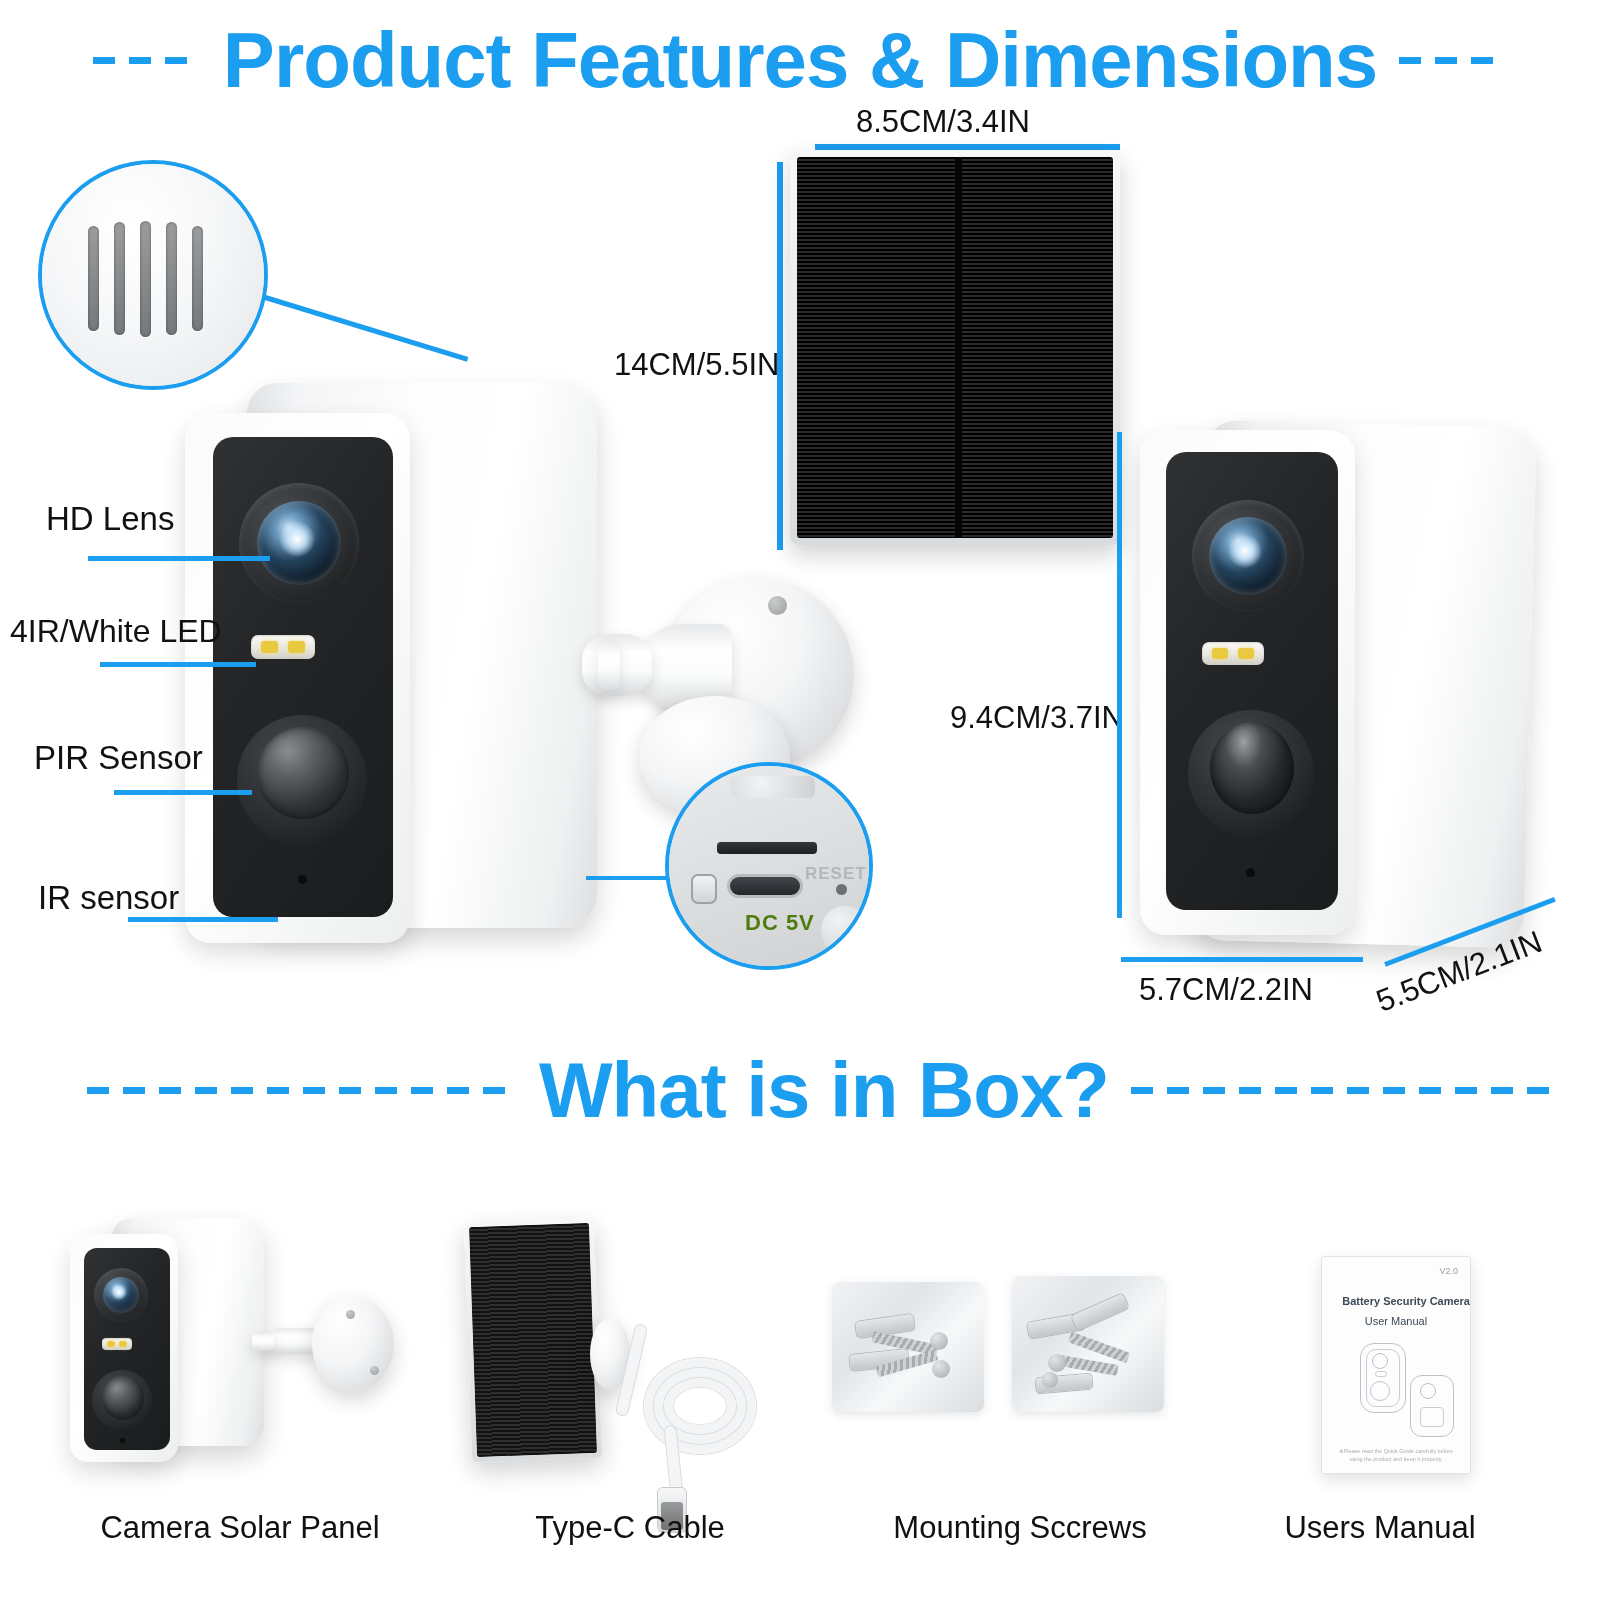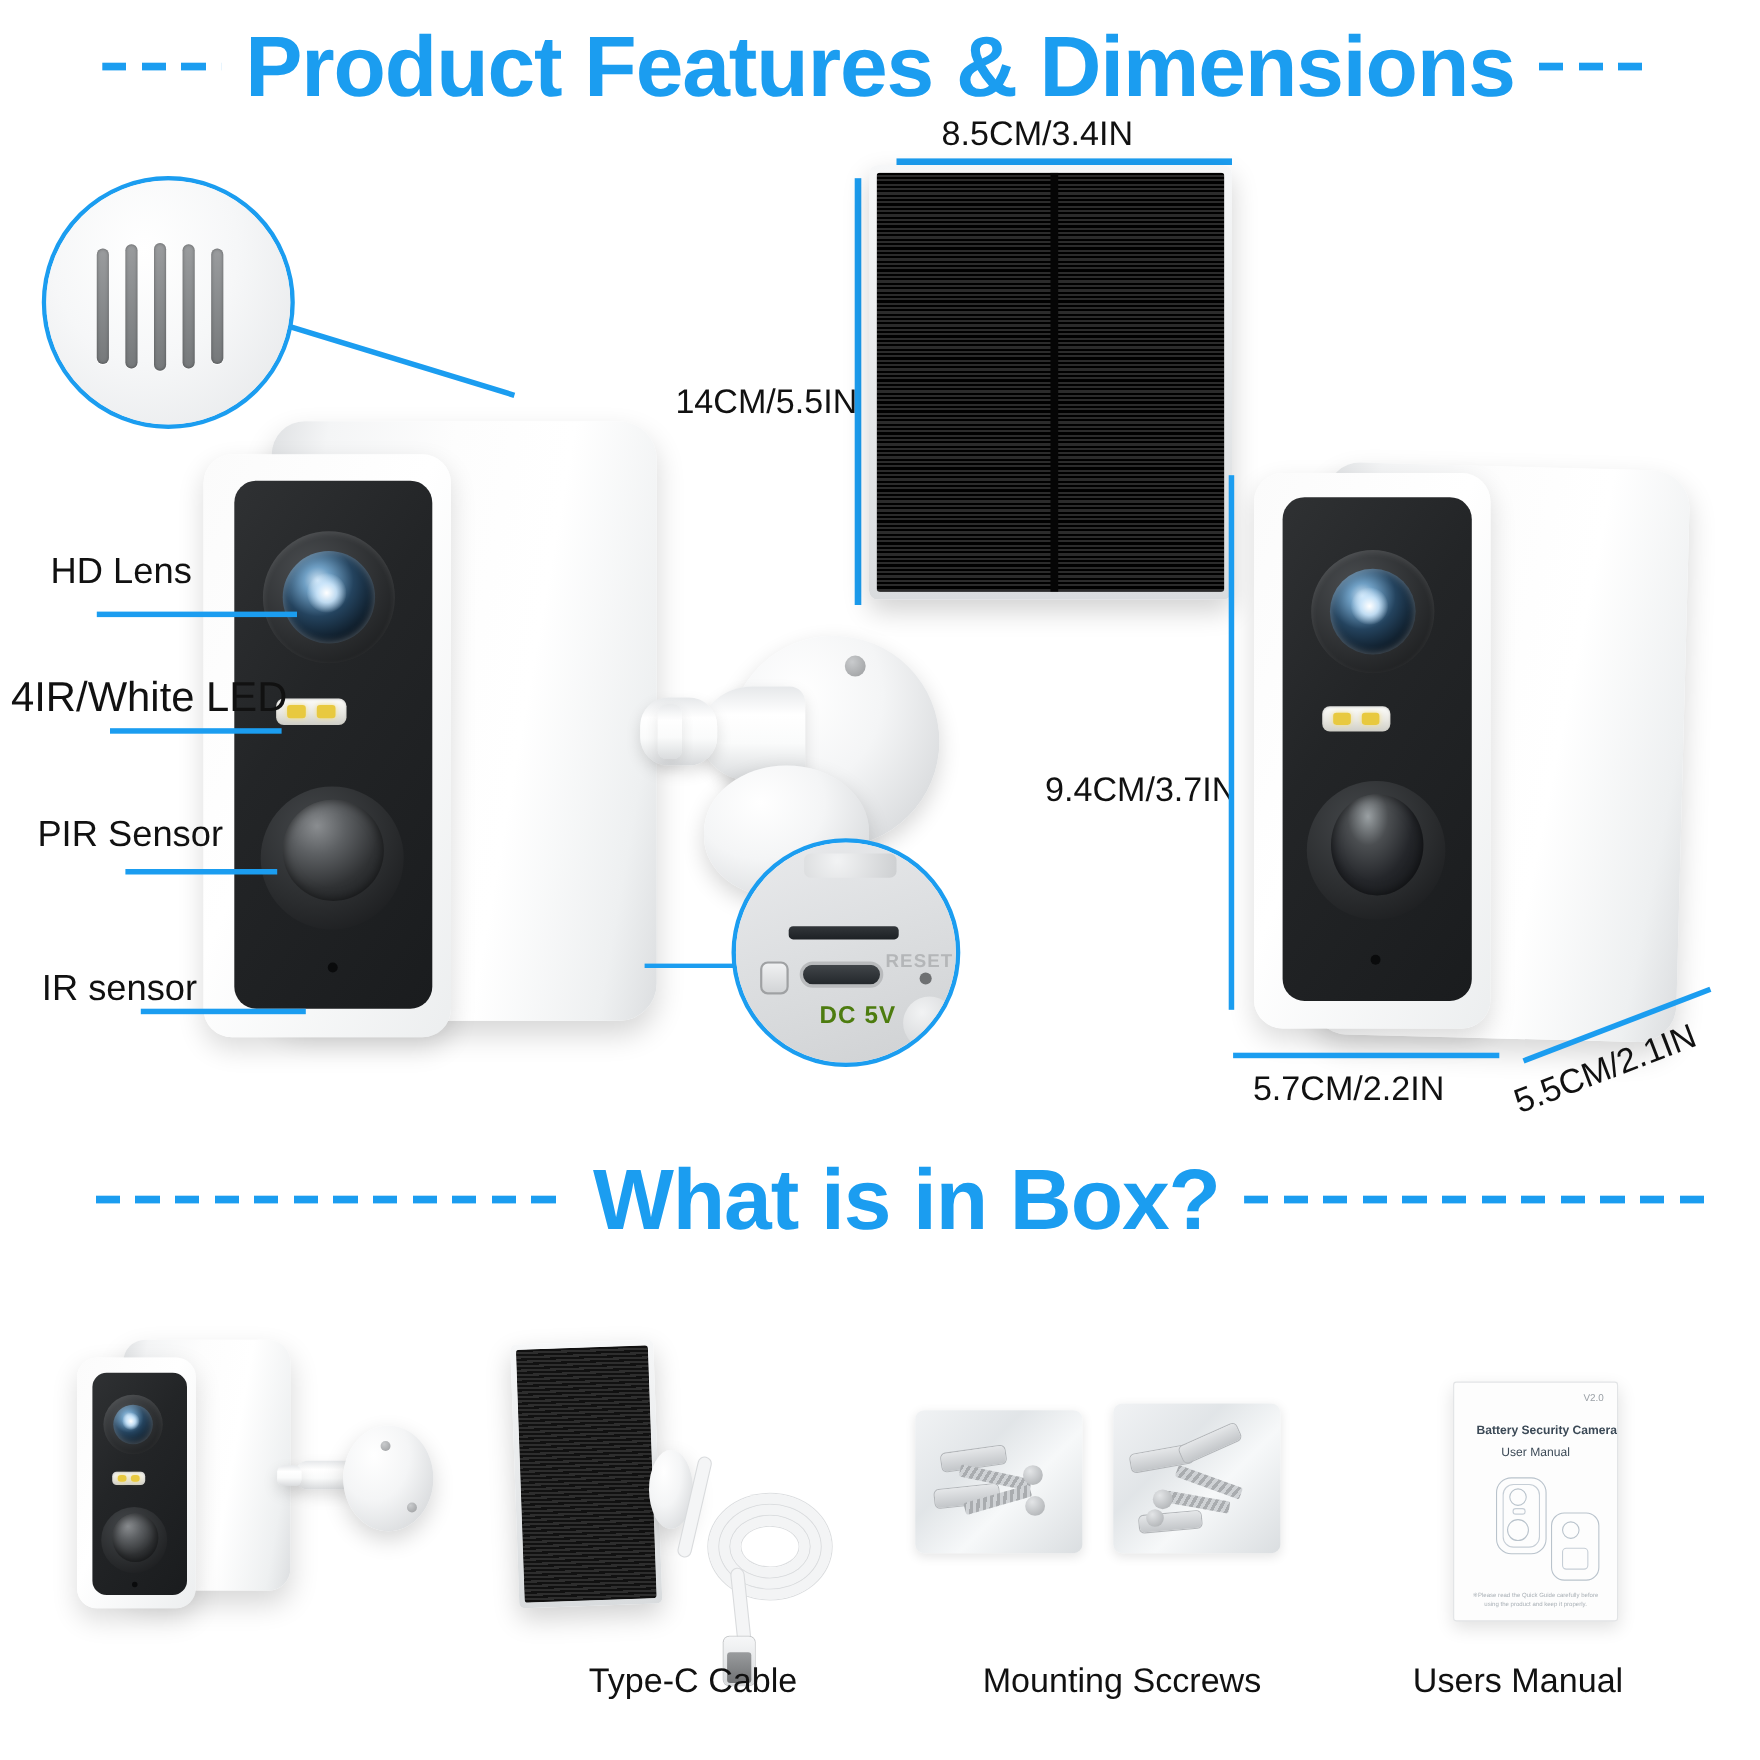--- a/index.html
+++ b/index.html
@@ -213,21 +213,21 @@
 
   <div class="pir-ring" style="left:52px;top:350px;width:130px;height:130px;"></div>
   <div class="pir-dome" style="left:72px;top:362px;width:92px;height:92px;"></div>
 
   <div class="ir-hole" style="left:113px;top:510px;width:9px;height:9px;"></div>
 </div>
 
 <div class="dim-txt" style="left:46px;top:500px;font-size:33px;">HD Lens</div>
 <div class="dim-line" style="left:88px;top:556px;width:182px;height:5px;"></div>
 
-<div class="dim-txt" style="left:10px;top:613px;font-size:38px;">4IR/White LED</div>
+<div class="dim-txt" style="left:10px;top:613px;font-size:32px;">4IR/White LED</div>
 <div class="dim-line" style="left:100px;top:662px;width:156px;height:5px;"></div>
 
 <div class="dim-txt" style="left:34px;top:739px;font-size:33px;">PIR Sensor</div>
 <div class="dim-line" style="left:114px;top:790px;width:138px;height:5px;"></div>
 
 <div class="dim-txt" style="left:38px;top:860px;font-size:33px;margin-top:19px;">IR sensor</div>
 <div class="dim-line" style="left:128px;top:917px;width:150px;height:5px;"></div>
 
 <div class="dim-txt" style="left:856px;top:104px;font-size:31px;">8.5CM/3.4IN</div>
 <div class="dim-line" style="left:815px;top:144px;width:305px;height:6px;"></div>
@@ -312,20 +312,21 @@
     </div>
     <div class="pir-ring" style="left:22px;top:160px;width:60px;height:60px;"></div>
     <div class="pir-dome" style="left:32px;top:166px;width:42px;height:44px;"></div>
     <div class="ir-hole" style="left:50px;top:228px;width:5px;height:5px;"></div>
   </div>
   <div class="brk-arm" style="left:228px;top:128px;width:58px;height:26px;border-radius:12px;"></div>
   <div class="brk-arm" style="left:212px;top:132px;width:22px;height:19px;border-radius:6px;"></div>
   <div class="brk-plate" style="left:272px;top:96px;width:82px;height:96px;"></div>
   <div class="brk-screw" style="left:306px;top:110px;width:9px;height:9px;"></div>
   <div class="brk-screw" style="left:330px;top:166px;width:9px;height:9px;"></div>
+  <div class="box-label" style="top:310px;font-size:31px;">Camera Solar Panel</div>
 </div>
 
 <div class="box-item" style="left:430px;top:1200px;width:400px;height:390px;">
   <div class="panel-frame" style="left:38px;top:20px;width:130px;height:240px;border-radius:5px;padding:5px;transform:rotate(-2deg);">
     <div class="panel-cells" style="background:repeating-linear-gradient(180deg,#111 0 2px,#2e2e2e 2px 4px),#151515;"></div>
   </div>
   <div class="brk-plate" style="left:160px;top:118px;width:40px;height:72px;"></div>
   <div class="cable-seg" style="left:196px;top:124px;width:11px;height:92px;transform:rotate(13deg);"></div>
   <div class="cable-coil" style="left:214px;top:158px;width:94px;height:78px;"></div>
   <div class="cable-coil" style="left:224px;top:168px;width:74px;height:58px;"></div>

